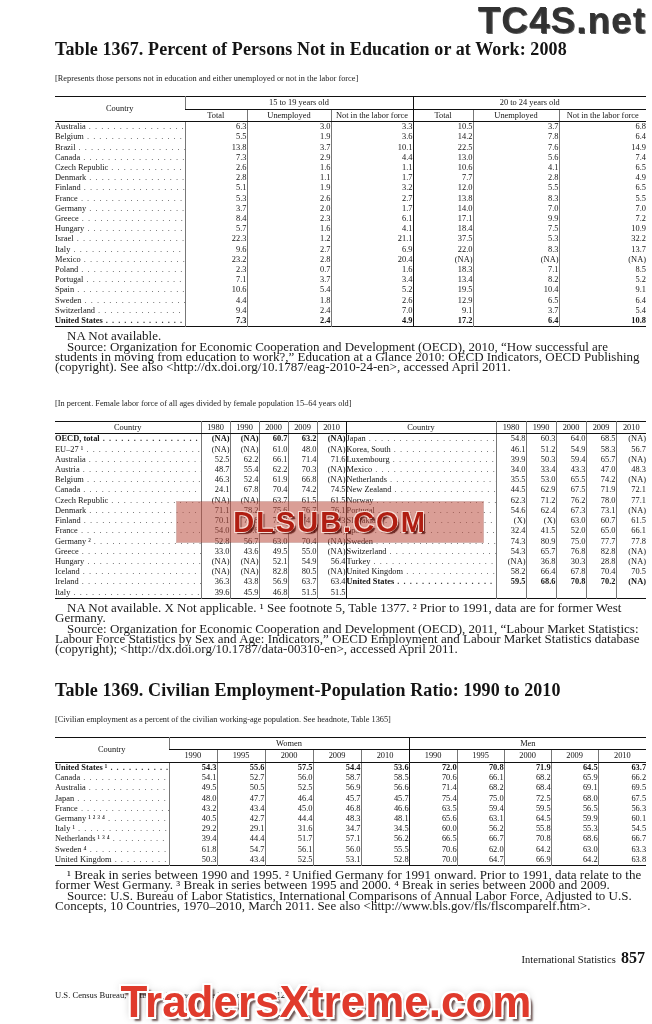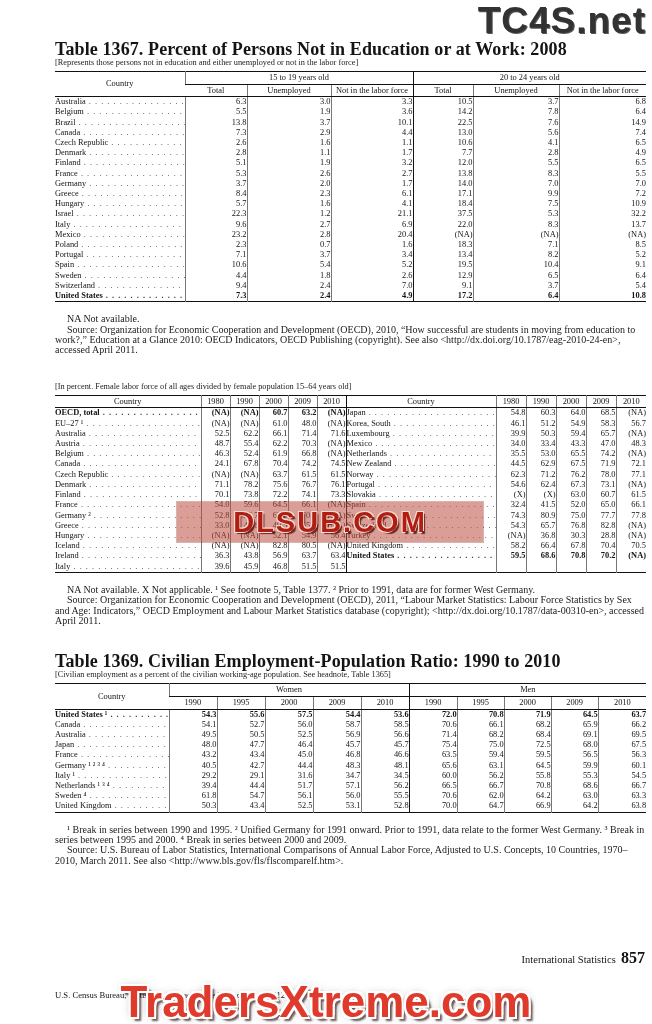--- a/index.html
+++ b/index.html
@@ -5,34 +5,34 @@
   *{margin:0;padding:0;box-sizing:border-box}
   html,body{background:#e9e9e9}
   .page{position:relative;width:652px;height:1024px;margin:0 auto;background:#fff;
         font-family:"Liberation Serif",serif;color:#141414;overflow:hidden}
   .content{position:absolute;left:55px;top:0;width:591px;z-index:1}
 
   .tsec1{margin-top:42px}
   .tsec2{margin-top:26px}
   .tsec3{margin-top:28px}
   .ttitle{font-size:18px;font-weight:700;line-height:14px;letter-spacing:.1px}
-  .headnote{font-size:8.3px;line-height:10px;margin-top:2px;color:#222}
-
-  table.stat{width:591px;table-layout:fixed;border-collapse:collapse;margin-top:3px;
+  .headnote{font-size:8.3px;line-height:10px;margin-top:18px;color:#222}
+
+  table.stat{width:591px;table-layout:fixed;border-collapse:collapse;margin-top:12px;
              border-top:1.4px solid #111;border-bottom:1.4px solid #111;font-size:8.4px}
   table.stat thead th{font-weight:400;text-align:center;vertical-align:middle;
              padding:1px 2px;line-height:9.6px;border-left:1px solid #777;border-bottom:1px solid #111}
   table.stat td{border-left:1px solid #777;line-height:10.2px;vertical-align:bottom;padding:0}
   table.stat td:first-child,table.stat thead th:first-child{border-left:none}
   .gl{border-left:1px solid #111 !important}
   .cc{overflow:hidden;white-space:nowrap;padding-left:3px}
   .nc{text-align:right;padding-right:5px;white-space:nowrap}
   .b{font-weight:700}
   .ldr::after{content:" . . . . . . . . . . . . . . . . . . . . . . . . . . . . . . .";letter-spacing:1px;color:#333}
-  .notes{margin-top:12px;font-size:10px;line-height:10.4px;color:#1a1a1a}
+  .notes{margin-top:4px;font-size:13px;line-height:10.4px;color:#1a1a1a}
   .notes p{text-indent:12px}
 
   .wm-top{position:absolute;top:2px;right:6px;font-family:"Liberation Sans",sans-serif;font-weight:700;
           font-size:37px;line-height:38px;color:#1c1c1c;letter-spacing:1px;opacity:.9;
           text-shadow:1px 1px 0 #454545;z-index:30}
   .wm-mid{position:absolute;left:177px;top:502px;width:306px;height:40px;background:rgba(187,78,64,.55);
           display:flex;align-items:center;justify-content:center;z-index:30;
           box-shadow:0 0 0 1px rgba(140,40,30,.35)}
   .wm-mid-text{font-family:"Liberation Sans",sans-serif;font-weight:700;font-size:29px;letter-spacing:2px;
           color:#b01e12;text-shadow:-1px -1px 0 #f7ddd6,1px -1px 0 #f7ddd6,-1px 1px 0 #f7ddd6,2px 2px 1px rgba(80,10,5,.8)}

